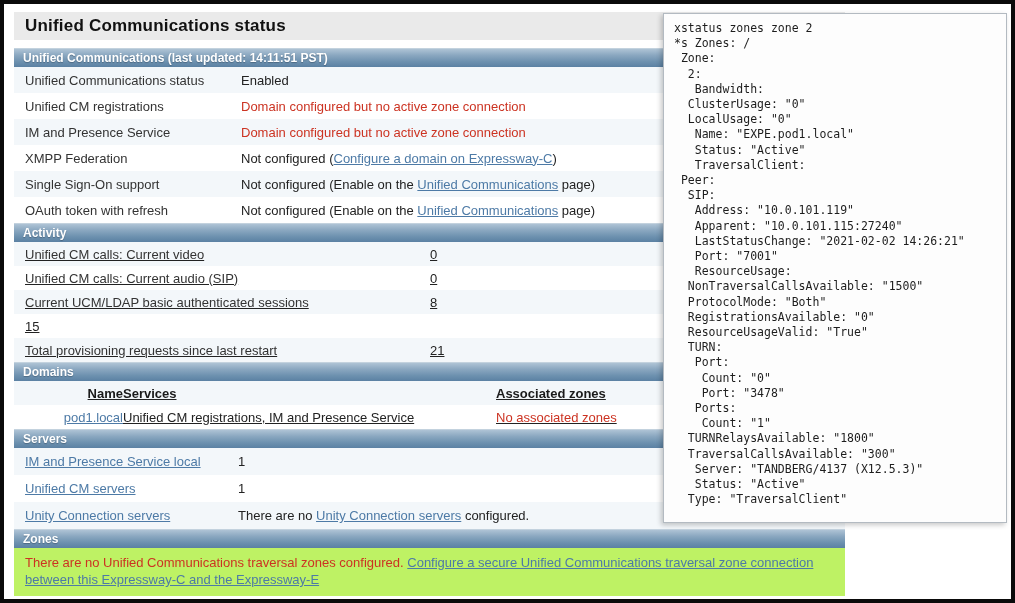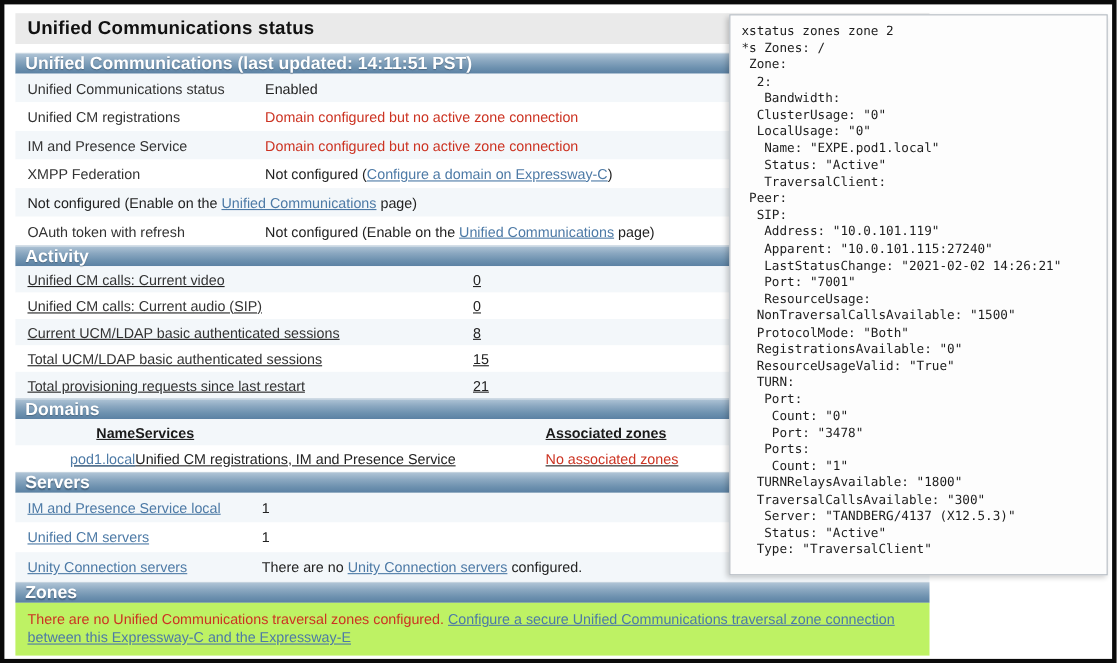--- a/index.html
+++ b/index.html
@@ -9,21 +9,21 @@
     background:#ffffff; border:4px solid #0a0a0a; overflow:hidden;
   }
   .page { position:absolute; left:10px; top:8px; width:831px; }
   .page-title {
     height:28px; line-height:28px; background:#eaeaea;
     font-size:17px; font-weight:bold; color:#111; padding-left:11px;
     margin-bottom:8px; letter-spacing:0.2px;
   }
   .bar {
     height:19px; line-height:19px; padding-left:9px;
-    font-size:16px; font-weight:bold; color:#ffffff;
+    font-size:12px; font-weight:bold; color:#ffffff;
     background:linear-gradient(to bottom, #aec3d5 0%, #8aa7c0 35%, #6d91af 70%, #5b81a3 100%);
     border-top:1px solid #c3d2de; text-shadow:0 1px 1px rgba(40,60,80,0.45);
   }
   .row { display:flex; align-items:center; font-size:13px; color:#222; padding-left:11px; }
   .row.h26 { height:26px; }
   .row.h24 { height:24px;text-decoration:underline; }
   .row.h27 { height:27px; }
   .row:nth-child(odd) { background:#f3f7fa; }
   .row:nth-child(even) { background:#ffffff; }
   .lbl { color:#333; flex-shrink:0; }
@@ -71,20 +71,21 @@
       </div>
       <div class="row h26">
         <span class="lbl uc-lbl">IM and Presence Service</span>
         <span class="err">Domain configured but no active zone connection</span>
       </div>
       <div class="row h26">
         <span class="lbl uc-lbl">XMPP Federation</span>
         <span><span>Not configured (</span><a class="lnk">Configure a domain on Expressway-C</a><span>)</span></span>
       </div>
       <div class="row h26">
+        <span class="lbl uc-lbl">Single Sign-On support</span>
         <span><span>Not configured (Enable on the </span><a class="lnk">Unified Communications</a><span> page)</span></span>
       </div>
       <div class="row h26">
         <span class="lbl uc-lbl">OAuth token with refresh</span>
         <span><span>Not configured (Enable on the </span><a class="lnk">Unified Communications</a><span> page)</span></span>
       </div>
     </div>
 
     <div class="bar">Activity</div>
     <div>
@@ -94,21 +95,20 @@
       </div>
       <div class="row h24">
         <span class="lbl act-lbl">Unified CM calls: Current audio (SIP)</span>
         <span>0</span>
       </div>
       <div class="row h24">
         <span class="lbl act-lbl">Current UCM/LDAP basic authenticated sessions</span>
         <span>8</span>
       </div>
       <div class="row h24">
-        <span class="lbl act-lbl">Total UCM/LDAP basic authenticated sessions</span>
         <span>15</span>
       </div>
       <div class="row h24">
         <span class="lbl act-lbl">Total provisioning requests since last restart</span>
         <span>21</span>
       </div>
     </div>
 
     <div class="bar">Domains</div>
     <div>

